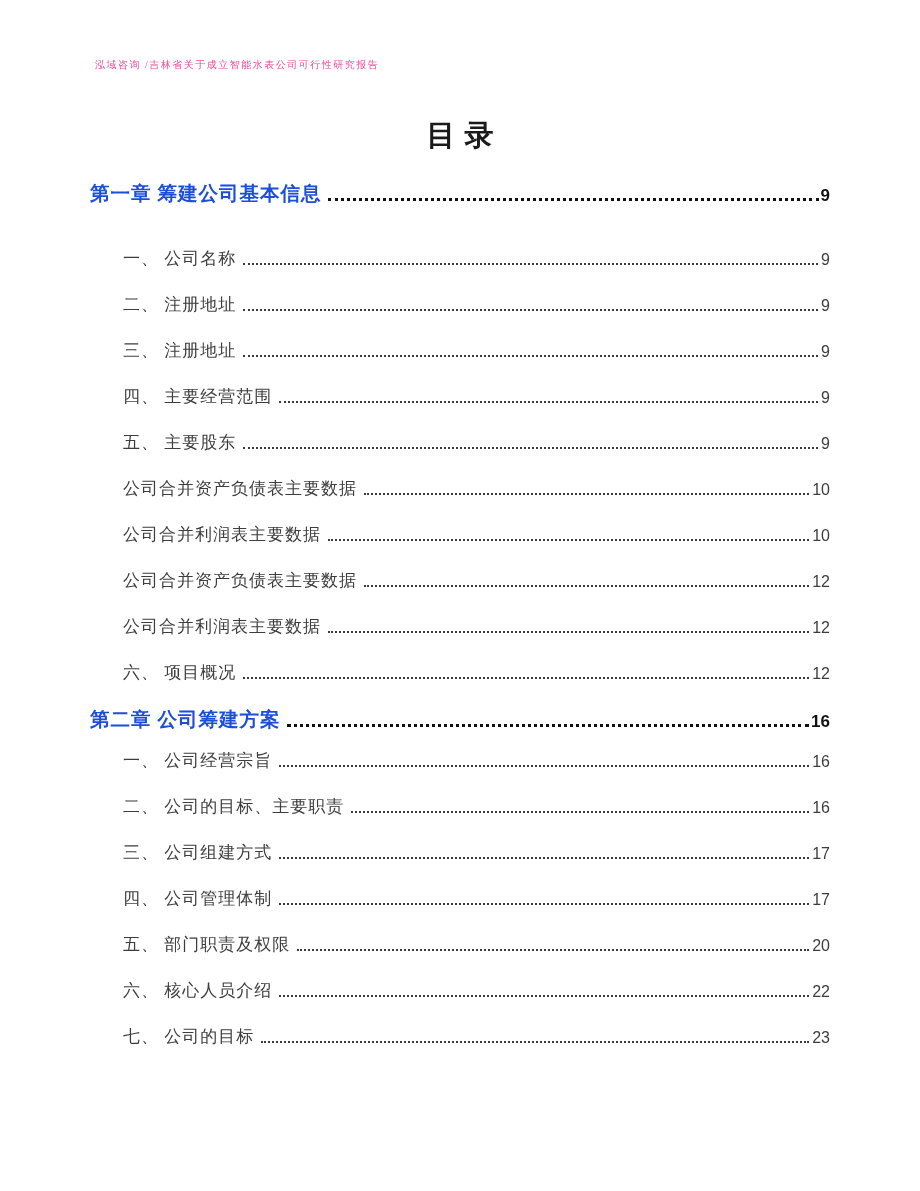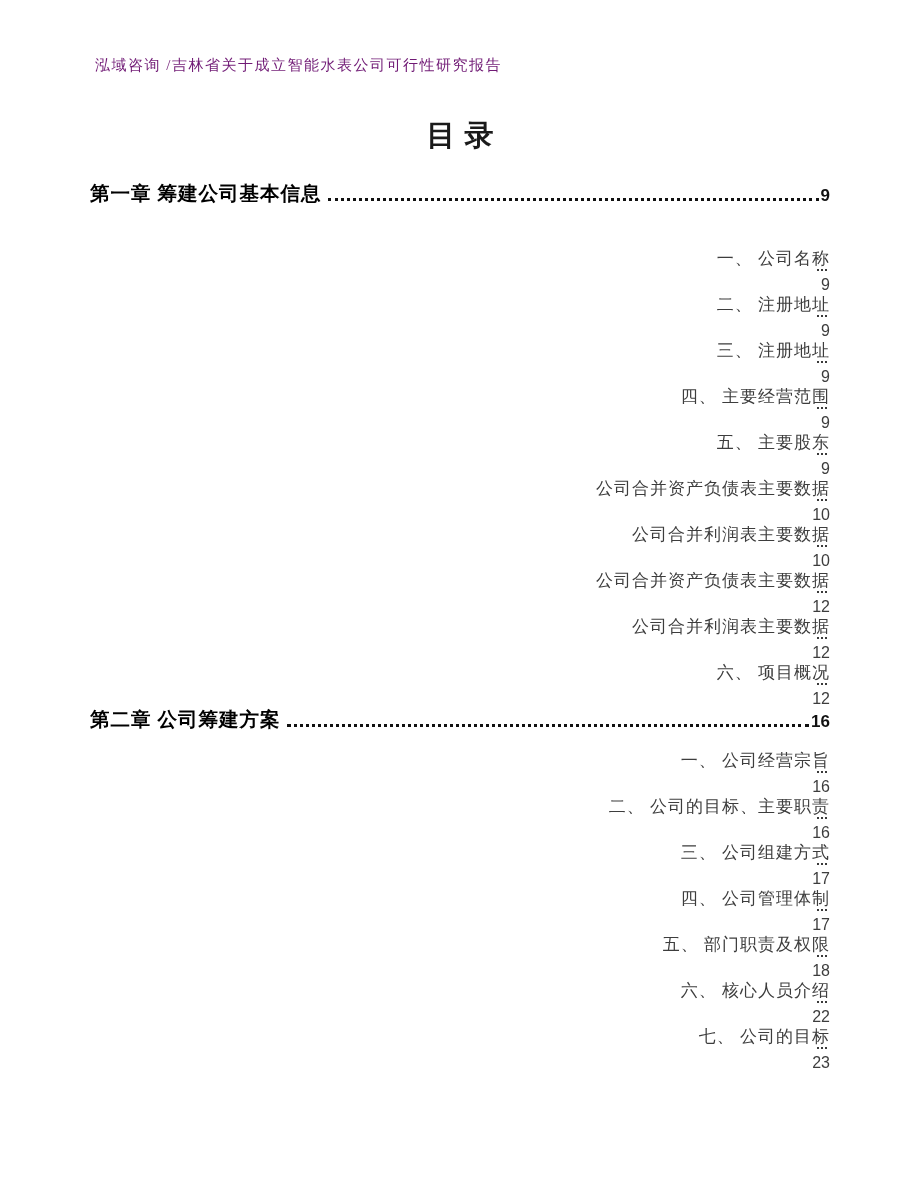--- a/index.html
+++ b/index.html
@@ -12,23 +12,23 @@
     overflow: hidden;
   }
   .page {
     position: relative;
     width: 920px;
     height: 1191px;
     background: #ffffff;
     padding: 56px 90px 0 90px;
   }
   .doc-header {
-    font-size: 15px;
+    font-size: 10px;
     line-height: 18px;
-    color: #701a75;
+    color: #ec4899;
     letter-spacing: 1.5px;
     white-space: nowrap;
     padding-left: 5px;
   }
   .doc-title {
     margin-top: 46px;
     text-align: center;
     font-size: 29px;
     line-height: 30px;
     font-weight: bold;
@@ -60,33 +60,33 @@
     margin: 0 3px 4px 7px;
     min-width: 10px;
   }
   .toc-row .toc-page {
     font-family: "Liberation Sans", "DejaVu Sans", sans-serif;
     font-size: 16px;
     line-height: 19px;
     color: #3d3d3d;
     white-space: nowrap;
   }
-  .toc-row.item { padding-left: 33px; flex-direction: column; }
+  .toc-row.item { padding-left: 33px; }
   .toc-row.chapter {
     height: 22px;
     margin-top: 4px;
     margin-bottom: 20px;
     padding-left: 0;
   }
   .toc-row.chapter:first-child { margin-top: 0; margin-bottom: 44px; }
   .toc-row.chapter .toc-label {
     font-size: 19.5px;
     line-height: 22px;
     font-weight: bold;
-    color: #000000;
+    color: #1d4ed8;
     letter-spacing: 1px;
   }
   .toc-row.chapter .leader {
     border-bottom: 3px dotted #111111;
     margin: 0 2px 4px 7px;
   }
   .toc-row.chapter .toc-page {
     font-size: 17px;
     font-weight: bold;
     color: #111111;
@@ -179,21 +179,21 @@
         <span class="toc-page">17</span>
       </div>
       <div class="toc-row item">
         <span class="toc-label">四、 公司管理体制</span>
         <span class="leader"></span>
         <span class="toc-page">17</span>
       </div>
       <div class="toc-row item">
         <span class="toc-label">五、 部门职责及权限</span>
         <span class="leader"></span>
-        <span class="toc-page">18</span>
+        <span class="toc-page">20</span>
       </div>
       <div class="toc-row item">
         <span class="toc-label">六、 核心人员介绍</span>
         <span class="leader"></span>
         <span class="toc-page">22</span>
       </div>
       <div class="toc-row item">
         <span class="toc-label">七、 公司的目标</span>
         <span class="leader"></span>
         <span class="toc-page">23</span>

